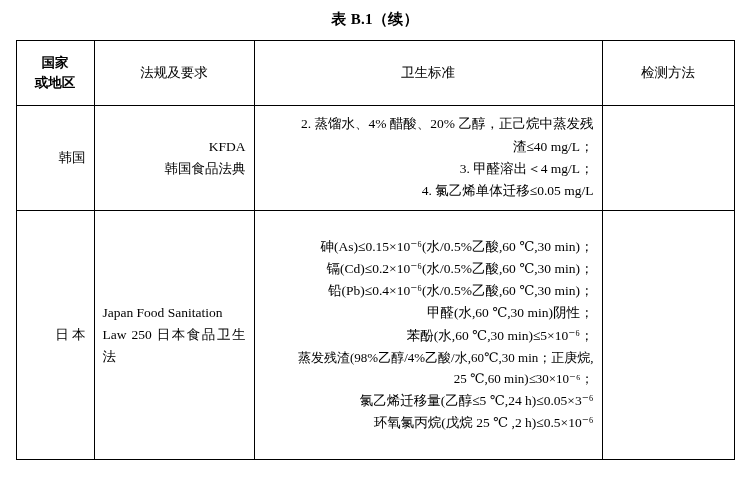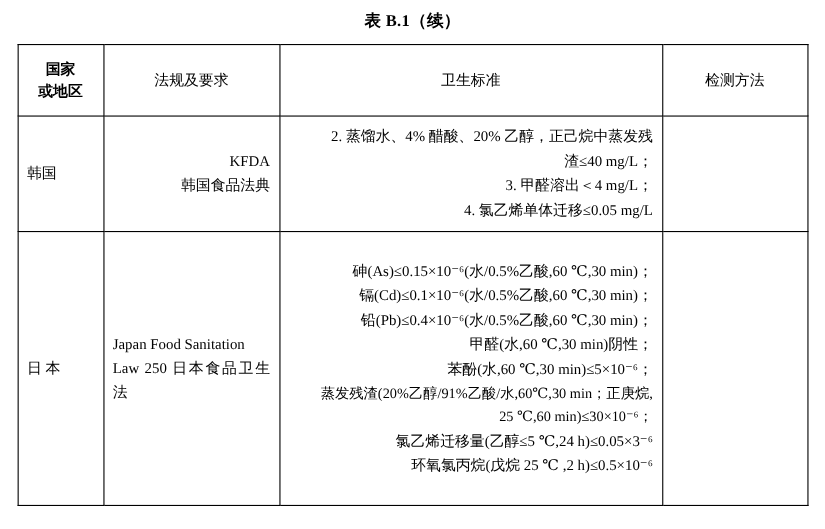--- a/index.html
+++ b/index.html
@@ -50,21 +50,21 @@
   thead td {
     text-align: center;
     height: 56px;
     font-size: 14px;
   }
   .hdr-two-line {
     line-height: 1.45;
     font-weight: bold;
   }
   td.country {
-    text-align: left;
+    text-align: right;
     font-size: 13.5px;
   }
   td.rule {
     vertical-align: top;
     padding-top: 9px;
     font-size: 13.5px;
   }
   td.rule.justify {
     text-align: justify;
     text-align-last: left;
@@ -132,25 +132,25 @@
         <td class="method"></td>
       </tr>
       <tr class="row-japan">
         <td class="country">日 本</td>
         <td class="rule justify">
           <div>Japan Food Sanitation</div>
           <div>Law 250 日本食品卫生法</div>
         </td>
         <td class="std-cell mid">
           <div class="line">砷(As)≤0.15×10⁻⁶(水/0.5%乙酸,60 ℃,30 min)；</div>
-          <div class="line">镉(Cd)≤0.1×10⁻⁶(水/0.5%乙酸,60 ℃,30 min)；</div>
+          <div class="line">镉(Cd)≤0.2×10⁻⁶(水/0.5%乙酸,60 ℃,30 min)；</div>
           <div class="line">铅(Pb)≤0.4×10⁻⁶(水/0.5%乙酸,60 ℃,30 min)；</div>
           <div class="line">甲醛(水,60 ℃,30 min)阴性；</div>
           <div class="line">苯酚(水,60 ℃,30 min)≤5×10⁻⁶；</div>
-          <div class="line ln-sm">蒸发残渣(20%乙醇/91%乙酸/水,60℃,30 min；正庚烷,</div>
+          <div class="line ln-sm">蒸发残渣(98%乙醇/4%乙酸/水,60℃,30 min；正庚烷,</div>
           <div class="line ln-sm">25 ℃,60 min)≤30×10⁻⁶；</div>
           <div class="line">氯乙烯迁移量(乙醇≤5 ℃,24 h)≤0.05×3⁻⁶</div>
           <div class="line">环氧氯丙烷(戊烷 25 ℃ ,2 h)≤0.5×10⁻⁶</div>
         </td>
         <td class="method"></td>
       </tr>
     </tbody>
   </table>
 
 </div>

